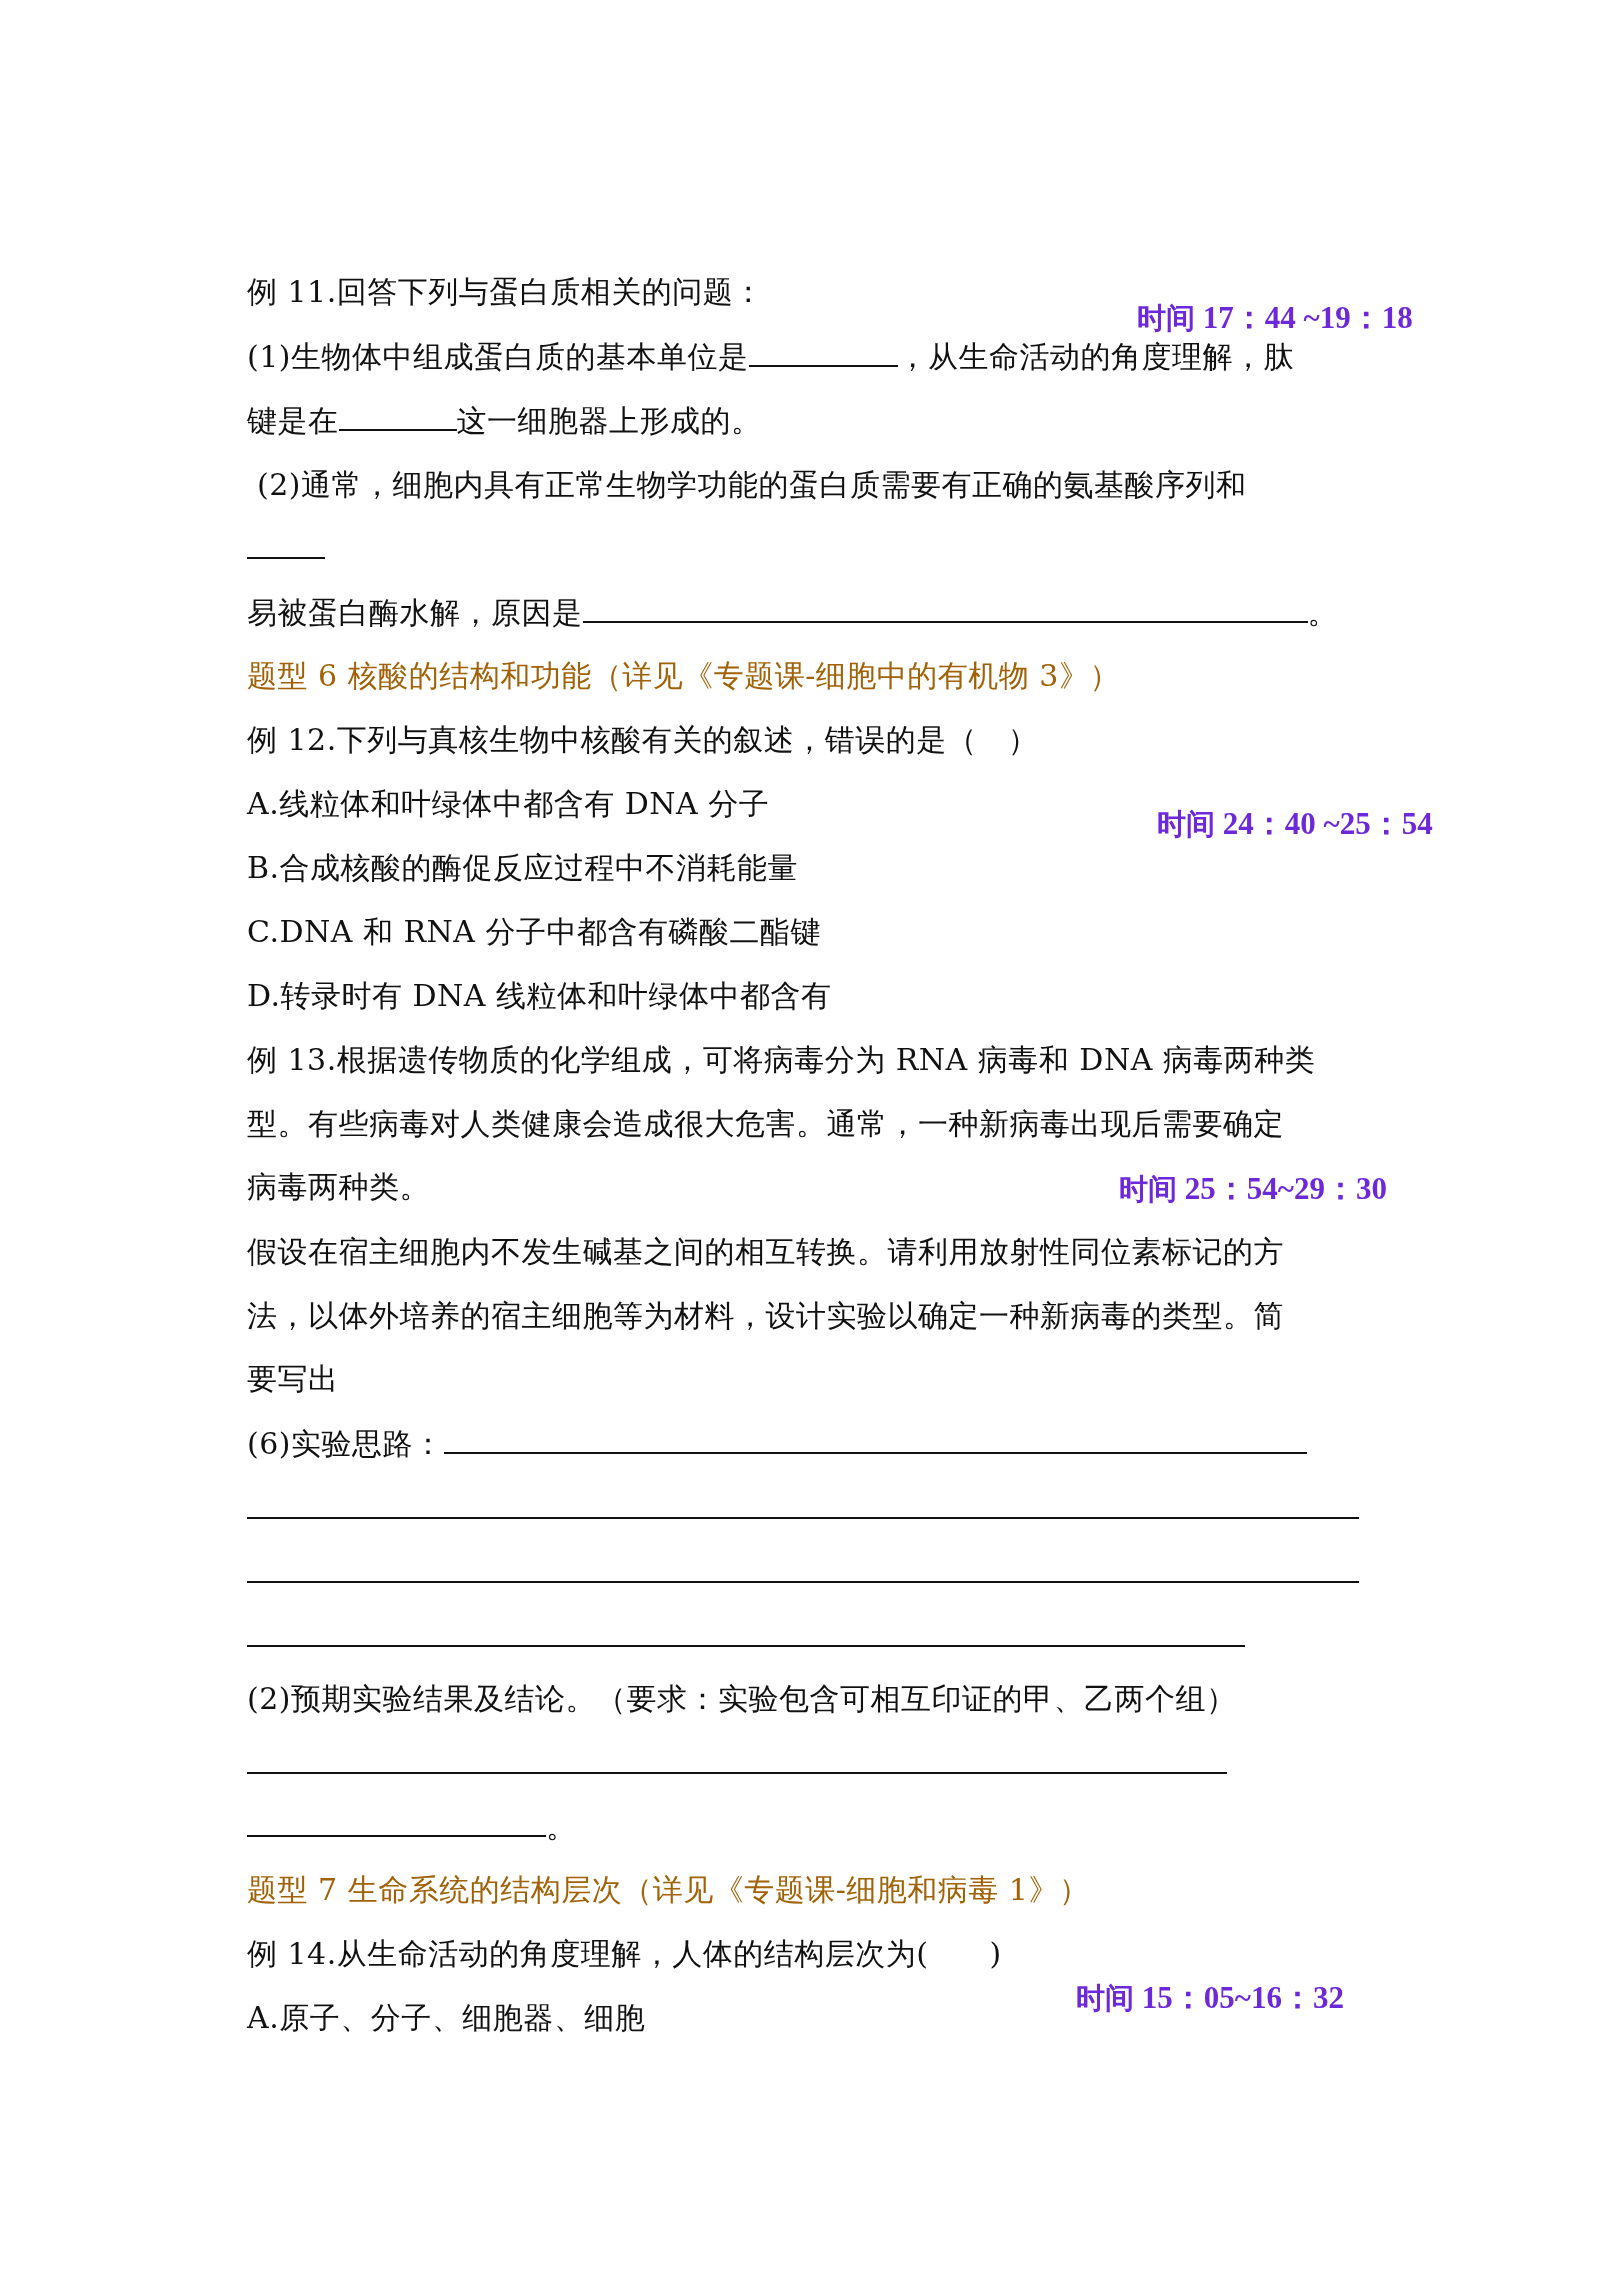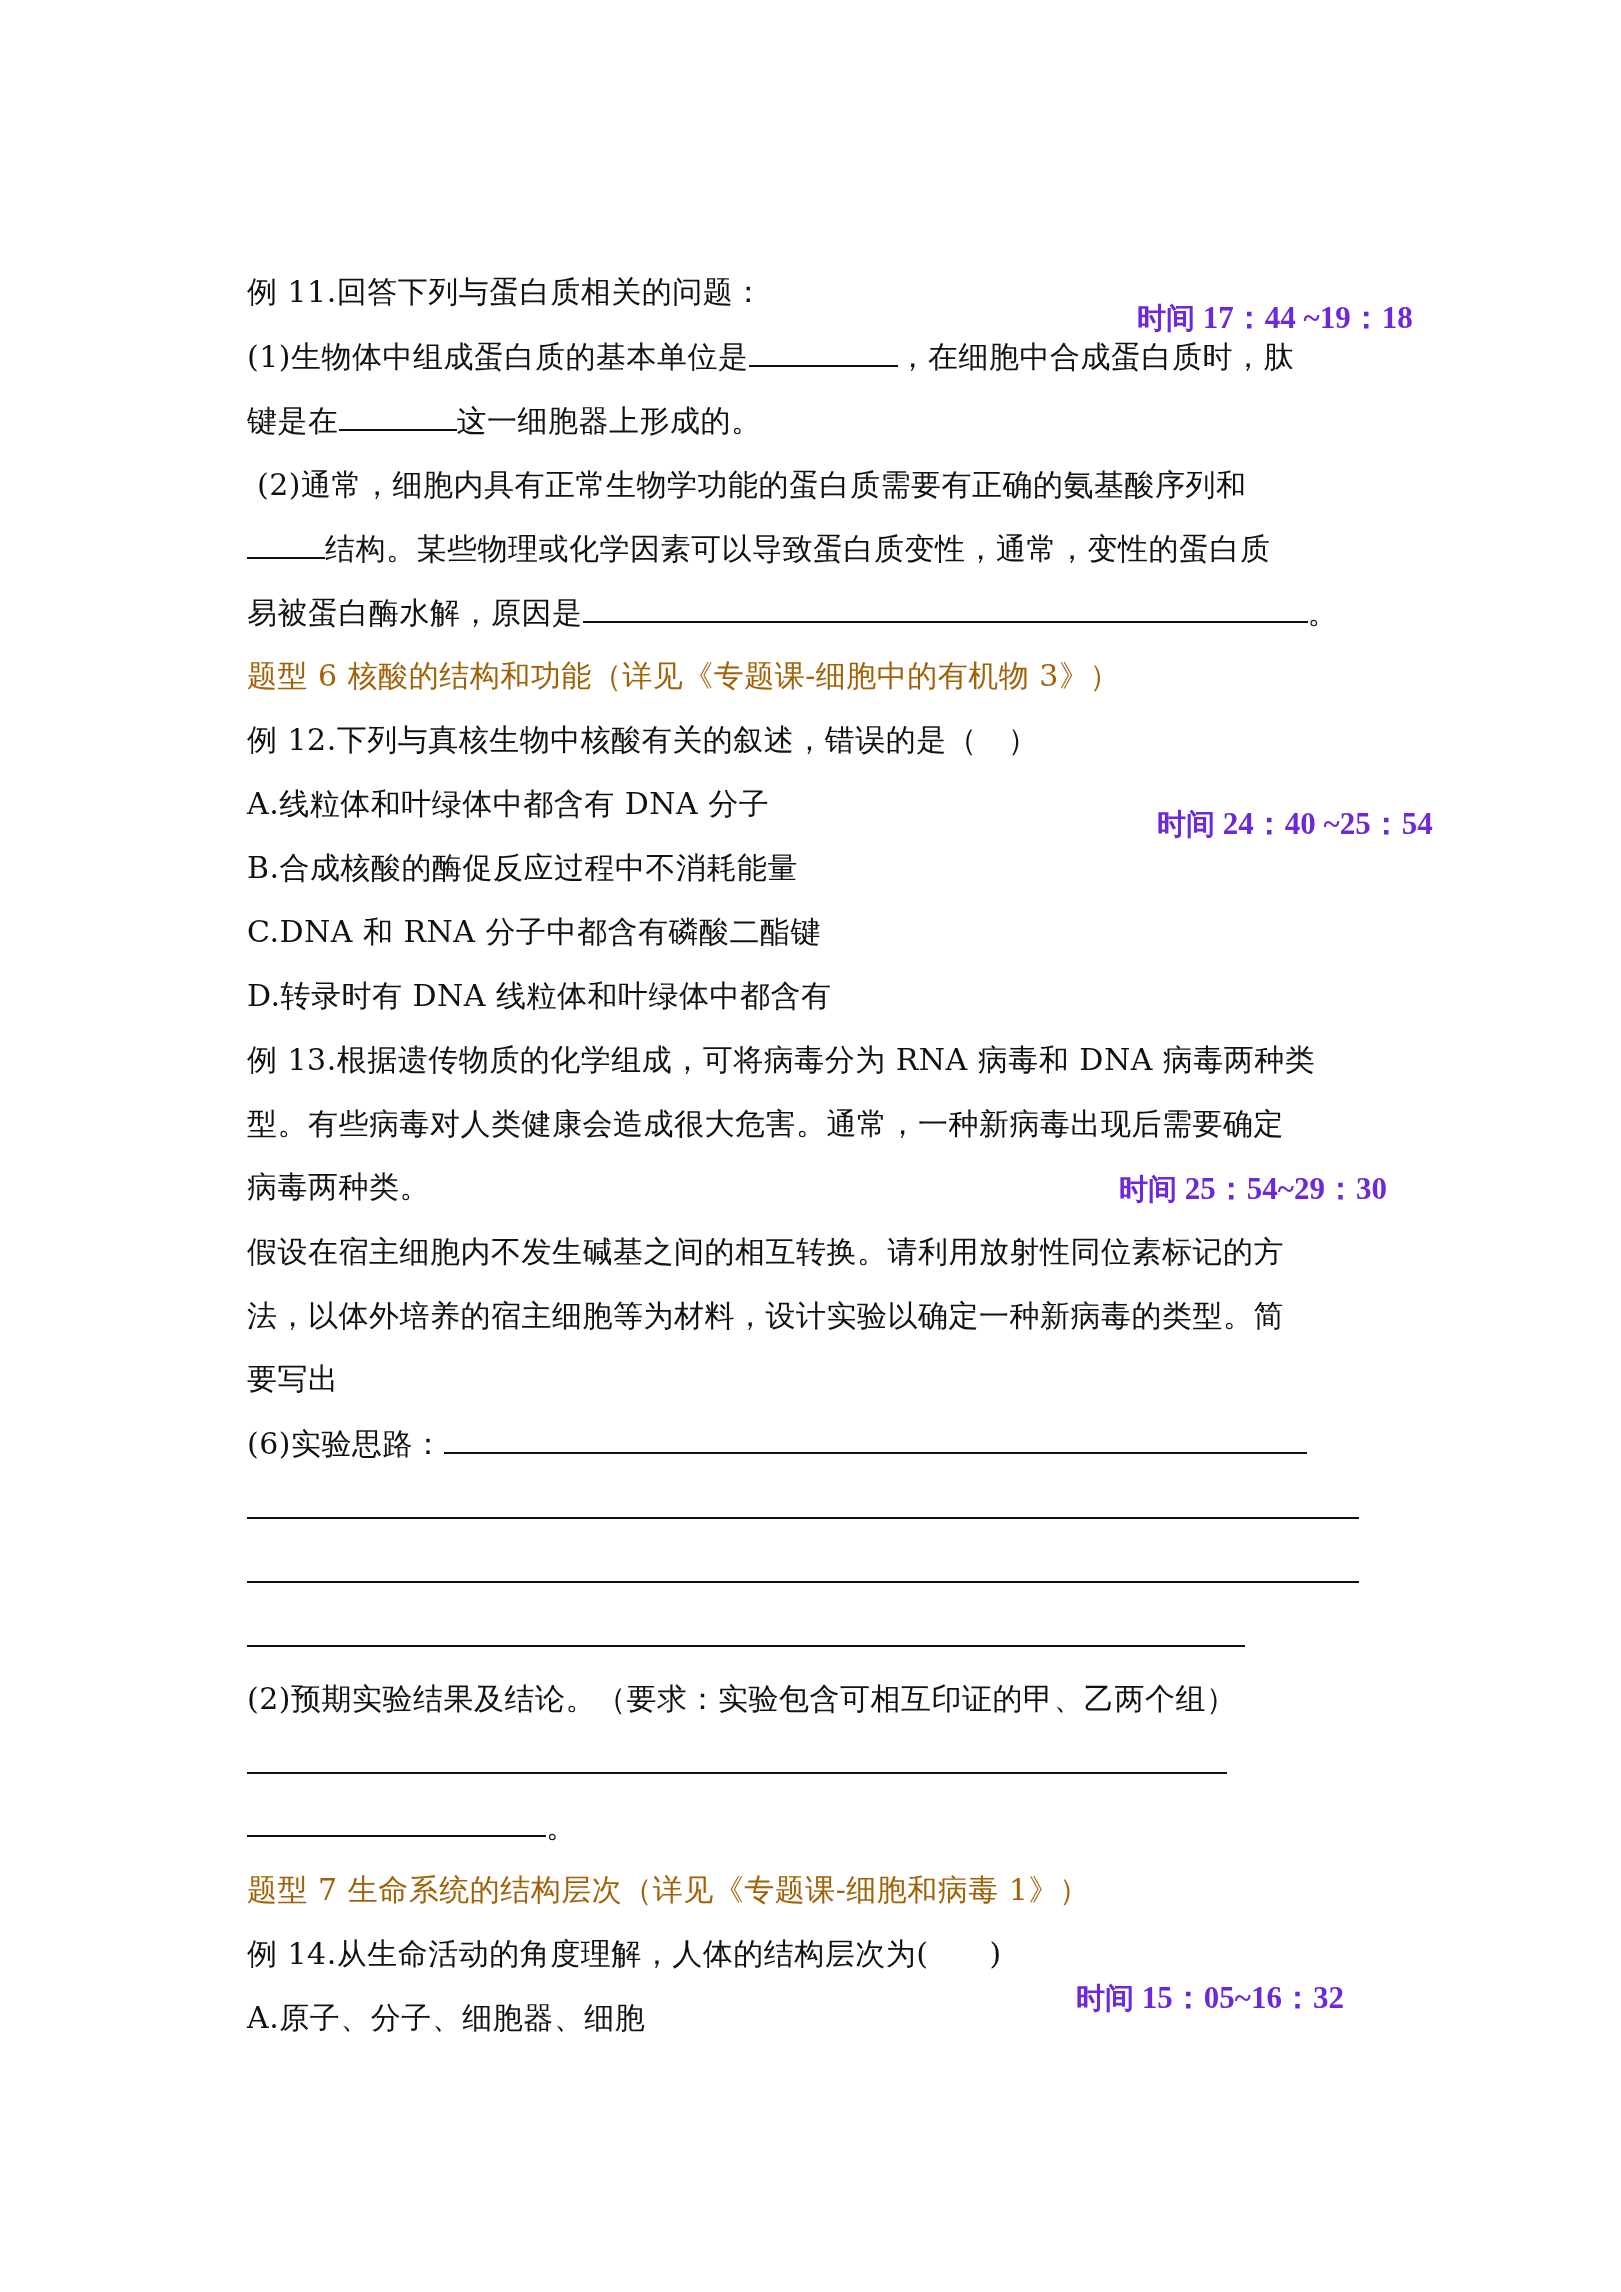--- a/index.html
+++ b/index.html
@@ -25,28 +25,28 @@
   .ref { color: #a16207; }
 </style>
 </head>
 <body>
 
 <div class="line" style="top:272px">例 11.回答下列与蛋白质相关的问题：</div>
 <div class="time" style="left:1137px; top:286px">
   <span class="lbl">时间</span><span>17：44 ~19：18</span>
 </div>
 <div class="line" style="top:336px">
-  <span>(1)生物体中组成蛋白质的基本单位是</span><span class="blank" style="width:149px"></span><span>，在细胞中合成蛋白质时，肽</span>
+  <span>(1)生物体中组成蛋白质的基本单位是</span><span class="blank" style="width:149px"></span><span>，从生命活动的角度理解，肽</span>
 </div>
 <div class="line" style="top:400px">
   <span>键是在</span><span class="blank" style="width:118px"></span><span>这一细胞器上形成的。</span>
 </div>
 <div class="line" style="top:465px; left:257px">(2)通常，细胞内具有正常生物学功能的蛋白质需要有正确的氨基酸序列和</div>
 <div class="line" style="top:528px">
-  <span class="blank" style="width:78px"></span><span>结构。某些物理或化学因素可以导致蛋白质变性，通常，变性的蛋白质</span>
+  <span class="blank" style="width:78px"></span>
 </div>
 <div class="line" style="top:592px">
   <span>易被蛋白酶水解，原因是</span><span class="blank" style="width:725px"></span><span>。</span>
 </div>
 
 <div class="line" style="top:656px">
   <span class="section">题型 6 核酸的结构和功能</span><span class="ref">（详见《专题课-细胞中的有机物 3》）</span>
 </div>
 
 <div class="line" style="top:720px">例 12.下列与真核生物中核酸有关的叙述，错误的是（　）</div>

